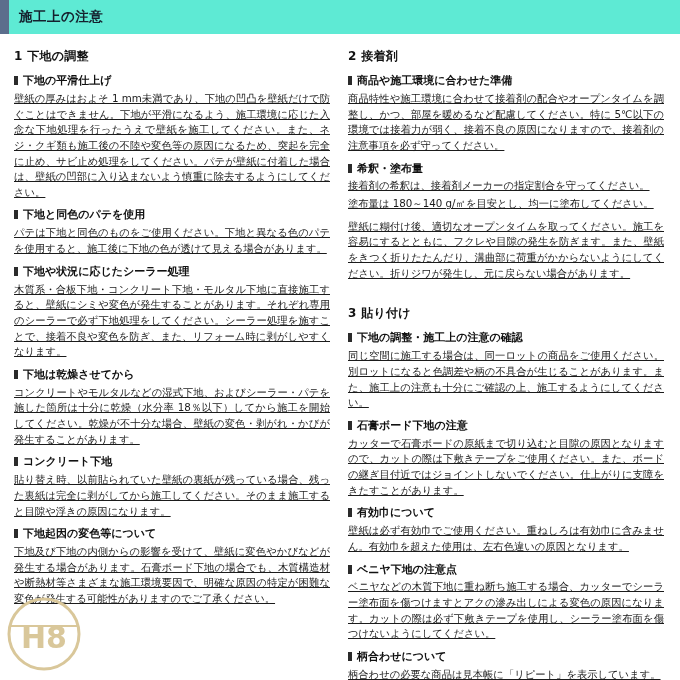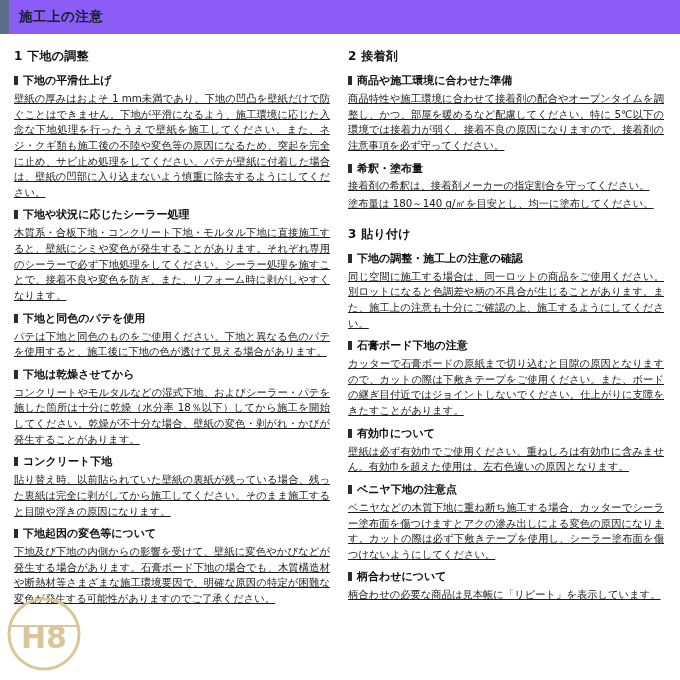--- a/index.html
+++ b/index.html
@@ -26,21 +26,21 @@
     display: flex;
     align-items: stretch;
     height: 34px;
   }
   .header-left {
     width: 9px;
     background: #5c6e8c;
   }
   .header-main {
     flex: 1;
-    background: #8b5cf6;
+    background: #5eead4;
     display: flex;
     align-items: center;
     padding-left: 10px;
   }
   .header-title {
     font-size: 13.5px;
     font-weight: bold;
     color: #15212e;
     letter-spacing: 0.5px;
   }
@@ -56,21 +56,21 @@
     box-sizing: border-box;
   }
   .sec-title {
     font-size: 12px;
     font-weight: bold;
     color: #111;
     margin: 0 0 8px 0;
     letter-spacing: 0.3px;
   }
   .sec-title.second {
-    margin-top: 14px;
+    margin-top: 24px;
   }
   .sub {
     margin-bottom: 7px;
   }
   .sub-title {
     font-size: 11px;
     font-weight: bold;
     color: #111;
     margin: 0 0 2px 0;
     display: flex;
@@ -125,31 +125,31 @@
         <div class="sub-title">
           <span class="bullet"></span>
           <span>下地の平滑仕上げ</span>
         </div>
         <p class="body-text">壁紙の厚みはおよそ 1 mm未満であり、下地の凹凸を壁紙だけで防ぐことはできません。下地が平滑になるよう、施工環境に応じた入念な下地処理を行ったうえで壁紙を施工してください。また、ネジ・クギ類も施工後の不陸や変色等の原因になるため、突起を完全に止め、サビ止め処理をしてください。パテが壁紙に付着した場合は、壁紙の凹部に入り込まないよう慎重に除去するようにしてください。</p>
       </div>
 
       <div class="sub">
         <div class="sub-title">
           <span class="bullet"></span>
+          <span>下地と同色のパテを使用</span>
+        </div>
+        <p class="body-text">パテは下地と同色のものをご使用ください。下地と異なる色のパテを使用すると、施工後に下地の色が透けて見える場合があります。</p>
+      </div>
+
+      <div class="sub">
+        <div class="sub-title">
+          <span class="bullet"></span>
           <span>下地や状況に応じたシーラー処理</span>
         </div>
         <p class="body-text">木質系・合板下地・コンクリート下地・モルタル下地に直接施工すると、壁紙にシミや変色が発生することがあります。それぞれ専用のシーラーで必ず下地処理をしてください。シーラー処理を施すことで、接着不良や変色を防ぎ、また、リフォーム時に剥がしやすくなります。</p>
-      </div>
-
-      <div class="sub">
-        <div class="sub-title">
-          <span class="bullet"></span>
-          <span>下地と同色のパテを使用</span>
-        </div>
-        <p class="body-text">パテは下地と同色のものをご使用ください。下地と異なる色のパテを使用すると、施工後に下地の色が透けて見える場合があります。</p>
       </div>
 
       <div class="sub">
         <div class="sub-title">
           <span class="bullet"></span>
           <span>下地は乾燥させてから</span>
         </div>
         <p class="body-text">コンクリートやモルタルなどの湿式下地、およびシーラー・パテを施した箇所は十分に乾燥（水分率 18％以下）してから施工を開始してください。乾燥が不十分な場合、壁紙の変色・剥がれ・かびが発生することがあります。</p>
       </div>
 
@@ -184,20 +184,21 @@
       <div class="sub">
         <div class="sub-title">
           <span class="bullet"></span>
           <span>希釈・塗布量</span>
         </div>
         <p class="body-text">接着剤の希釈は、接着剤メーカーの指定割合を守ってください。</p>
         <p class="body-text">塗布量は 180～140 g/㎡を目安とし、均一に塗布してください。</p>
       </div>
 
       <div class="sub">
+        <p class="body-text">壁紙に糊付け後、適切なオープンタイムを取ってください。施工を容易にするとともに、フクレや目隙の発生を防ぎます。また、壁紙をきつく折りたたんだり、溝曲部に荷重がかからないようにしてください。折りジワが発生し、元に戻らない場合があります。</p>
       </div>
 
       <h2 class="sec-title second">3 貼り付け</h2>
 
       <div class="sub">
         <div class="sub-title">
           <span class="bullet"></span>
           <span>下地の調整・施工上の注意の確認</span>
         </div>
         <p class="body-text">同じ空間に施工する場合は、同一ロットの商品をご使用ください。別ロットになると色調差や柄の不具合が生じることがあります。また、施工上の注意も十分にご確認の上、施工するようにしてください。</p>

